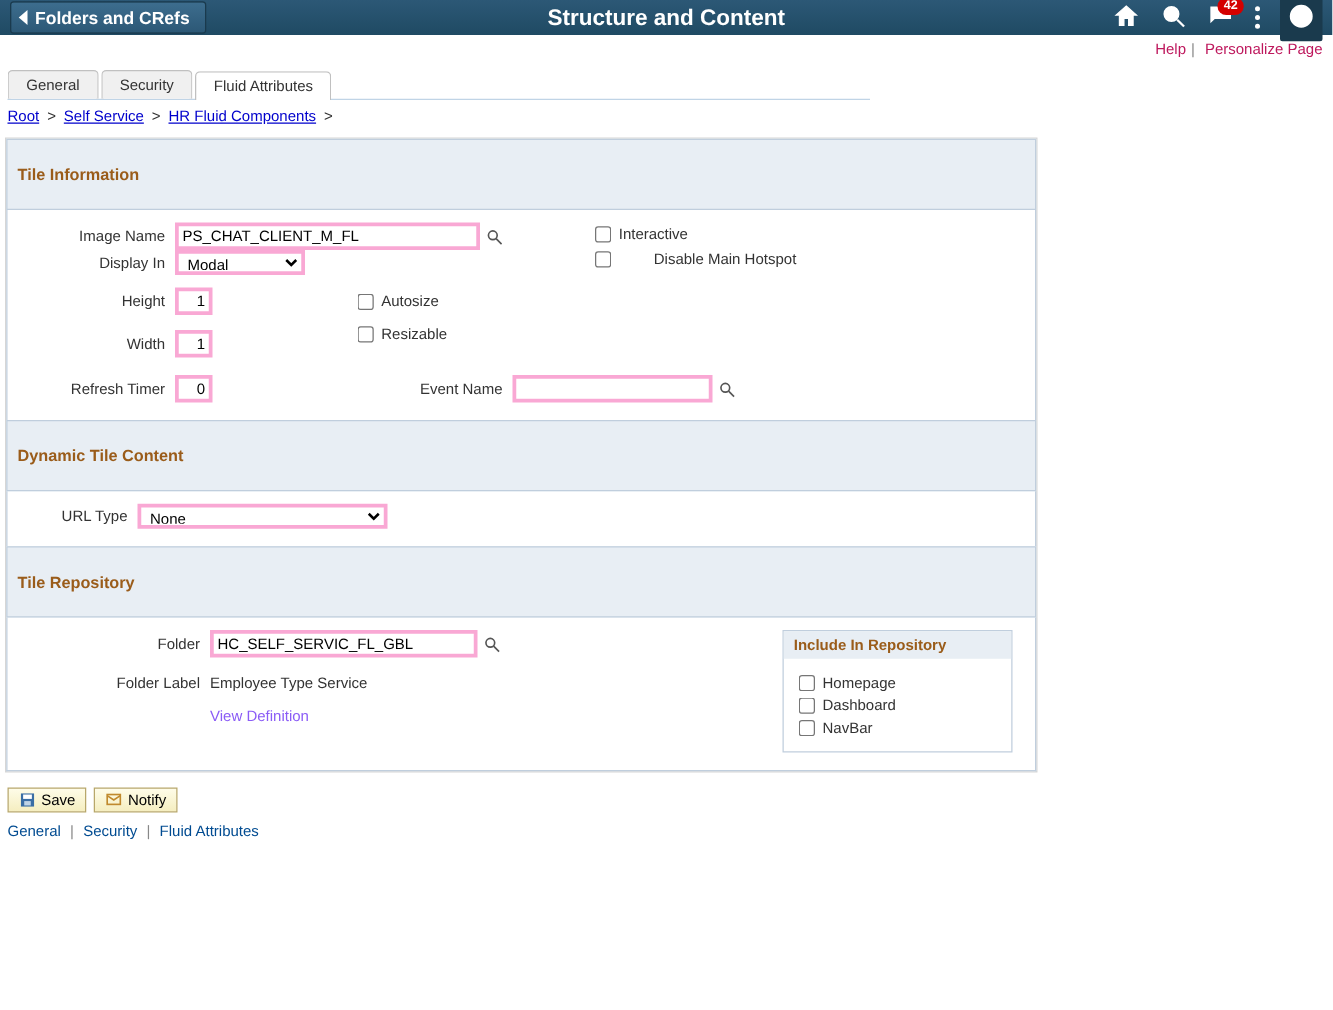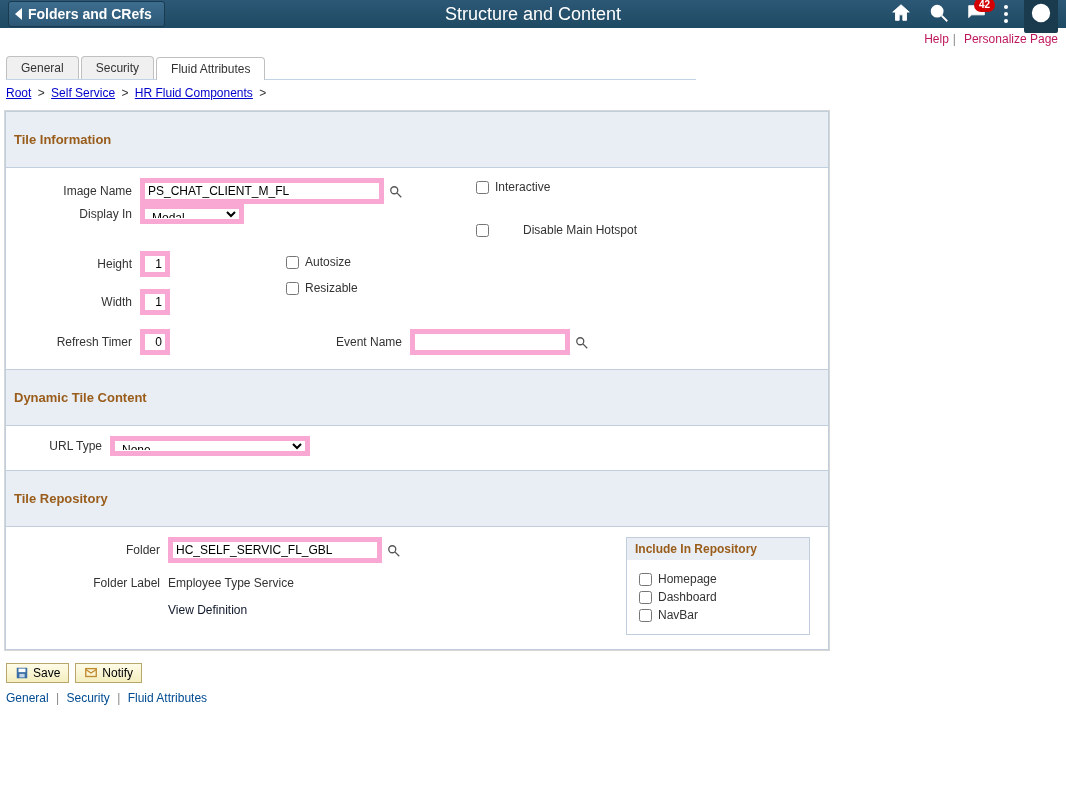--- a/index.html
+++ b/index.html
@@ -38,21 +38,21 @@
     width: 0; height: 0;
     border-top: 6px solid transparent;
     border-bottom: 6px solid transparent;
     border-right: 7px solid #fff;
   }
   .header-title {
     position: absolute;
     left: 50%;
     transform: translateX(-50%);
     font-size: 18px;
-    font-weight: normal;
+    font-weight: bold;
     color: #fff;
   }
   .header-right {
     margin-left: auto;
     display: flex;
     align-items: center;
     gap: 16px;
   }
   .icon-btn { cursor: pointer; color: #fff; position: relative; }
   .icon-svg { width: 22px; height: 22px; fill: #fff; stroke: #fff; }
@@ -132,21 +132,21 @@
   }
 
   
   .row { display: flex; align-items: center; margin: 0 0; }
   .lbl {
     width: 124px; text-align: right; padding-right: 8px;
     font-size: 12px; line-height: 20px;
   }
   input[type=text], select, textarea {
     font-family: inherit; font-size: 12px;
-    border: 5px solid #f9a8d4; padding: 1px 3px;
+    border: 3px solid #f9a8d4; padding: 1px 3px;
     background: #fff;
   }
   .txt-lg { width: 244px; }
   .txt-num { width: 30px; text-align: right; }
   select.sel { width: 104px; height: 20px; }
   select.sel-lg { width: 200px; height: 20px; }
   textarea.modal-area { width: 384px; height: 26px; resize: both; }
   .txt-evt { width: 160px; }
   .txt-folder { width: 214px; }
 
@@ -166,21 +166,21 @@
   }
   .repo-box .repo-hdr {
     background: #e8eef4;
     padding: 4px 8px;
     color: #9a5c1a;
     font-weight: bold;
     font-size: 12px;
   }
   .repo-box .repo-body { padding: 8px 12px; }
 
-  .link-action { color: #0f172a; text-decoration: none; font-size: 12px; }
+  .link-action { color: #8b5cf6; text-decoration: none; font-size: 12px; }
 
   
   .btn-bar { margin: 8px 6px; display: flex; gap: 6px; }
   .ps-btn {
     display: inline-flex; align-items: center; gap: 4px;
     background: linear-gradient(#fefce8, #f5eec0);
     border: 1px solid #b8a76a;
     padding: 2px 8px;
     font-size: 12px;
     cursor: pointer;
@@ -279,21 +279,21 @@
           <select class="sel">
             <option>Modal</option>
           </select>
         </div>
       </div>
       <div>
         <div class="chk-row" style="margin-top:2px;">
           <input type="checkbox" style="">
           <span>Interactive</span>
         </div>
-        <div class="chk-row" style="margin-top:29px;gap:34px;">
+        <div class="chk-row" style="margin-top:6px;gap:34px;">
           <input type="checkbox" style="">
           <span>Disable Main Hotspot</span>
         </div>
       </div>
     </div>
 
     <div style="display:flex; margin-top:10px;">
       <div style="flex:0 0 270px;">
         <div class="row">
           <span class="lbl">Height</span>

